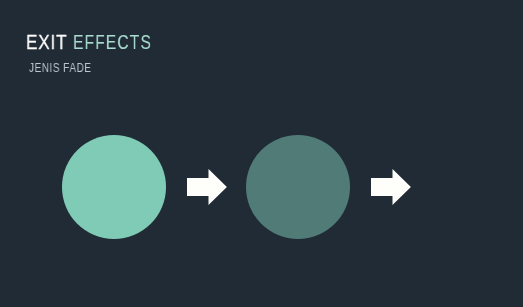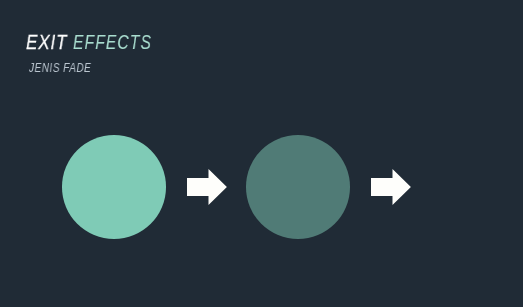--- a/index.html
+++ b/index.html
@@ -1,19 +1,19 @@
 <!DOCTYPE html>
 <html><head>
 <meta charset="utf-8">
 <title>EXIT EFFECTS - JENIS FADE</title>
 <style>
   html,body{margin:0;padding:0;}
   body{width:523px;height:307px;overflow:hidden;background:#202b36;
        font-family:"Liberation Sans",sans-serif;-webkit-font-smoothing:antialiased;}
-  #slide{position:relative;width:507px;height:307px;overflow:hidden;background:#202b36;font-style:italic;}
+  #slide{position:relative;width:507px;height:307px;overflow:hidden;background:#202b36;}
 
   .word{position:absolute;white-space:nowrap;line-height:1;transform-origin:left top;will-change:transform;}
   .t1{left:26.4px;top:32.45px;font-size:20.6px;font-weight:400;color:#ffffff;
       -webkit-text-stroke:.28px #ffffff;letter-spacing:1px;transform:scaleX(.83);}
   .t2{left:73.0px;top:31.35px;font-size:21px;font-weight:400;color:#a9ddcf;
       -webkit-text-stroke:.12px currentColor;letter-spacing:1.55px;transform:scaleX(.742);}
   .sub{left:29.2px;top:62.1px;font-size:12.6px;font-weight:400;color:#bbc6d0;
        letter-spacing:.6px;transform:scaleX(.80);}
 
   .circ{position:absolute;border-radius:50%;background:#7fcbb6;

